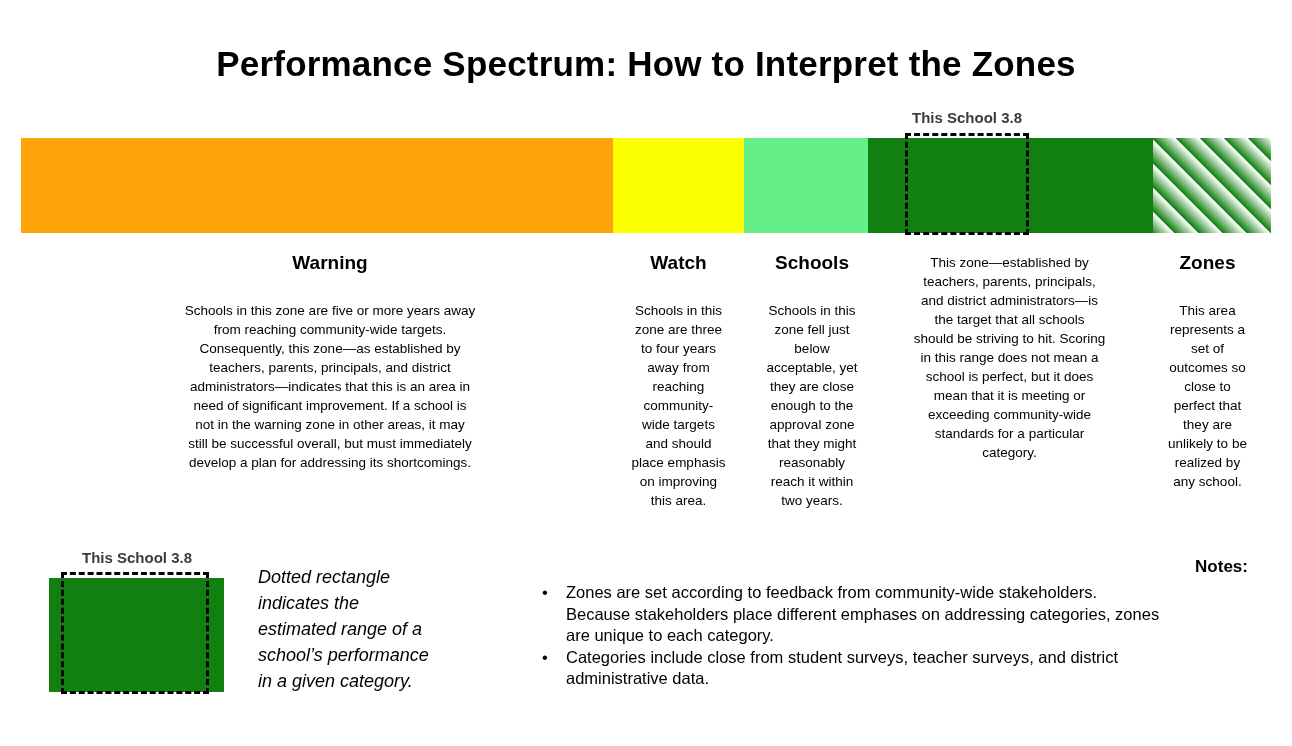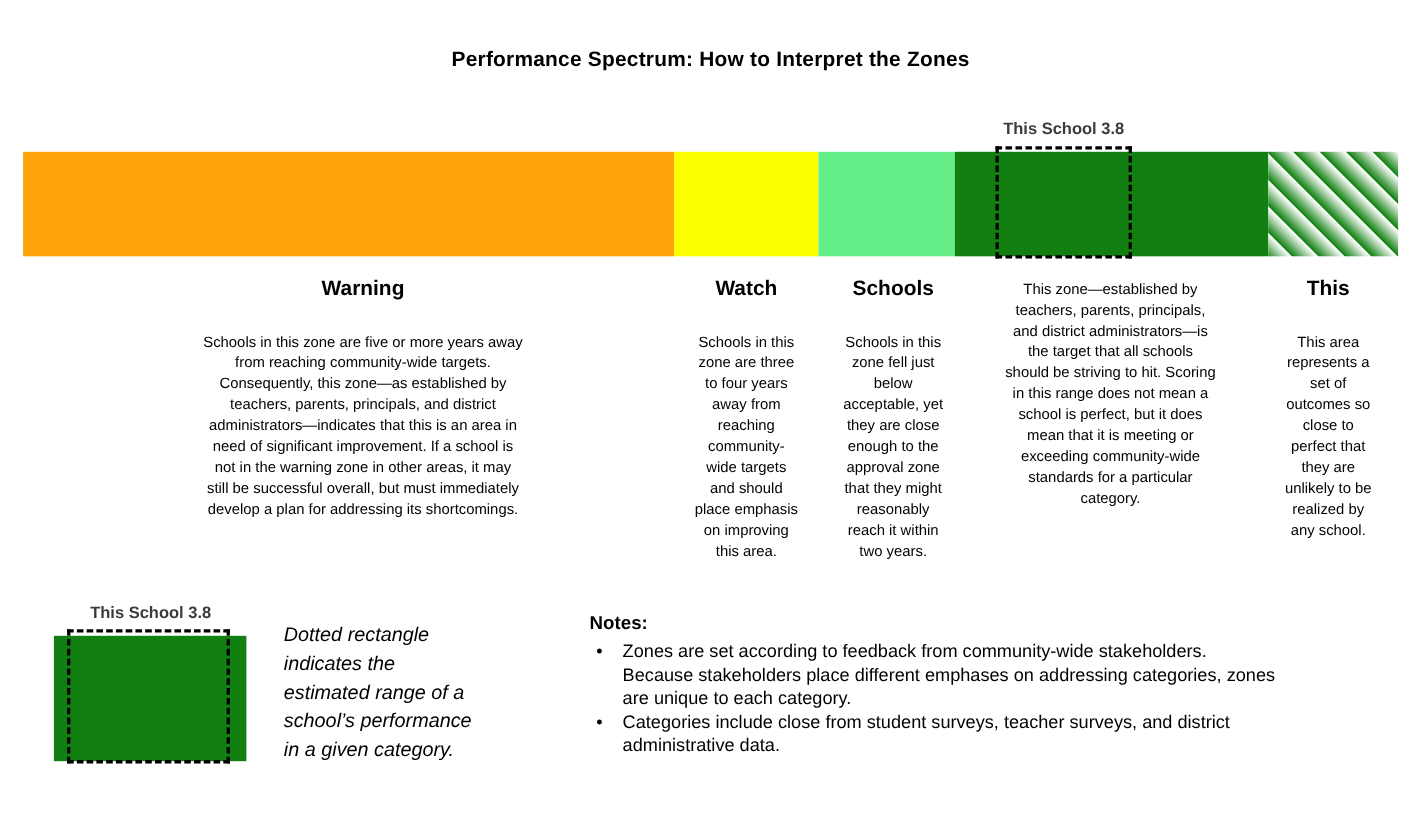--- a/index.html
+++ b/index.html
@@ -8,21 +8,21 @@
     position: relative;
     background: #ffffff;
     font-family: "Liberation Sans", "DejaVu Sans", sans-serif;
     color: #000;
     overflow: hidden;
   }
 
   .title {
     position: absolute; top: 44px; left: 0; width: 1292px;
     text-align: center;
-    font-size: 19px; font-weight: 700; letter-spacing: 0.2px;
+    font-size: 35px; font-weight: 700; letter-spacing: 0.2px;
   }
 
   
   .bar {
     position: absolute; left: 21px; top: 138px;
     width: 1250px; height: 95px;
     display: flex;
   }
   .seg { height: 95px; flex: none; }
   .seg-warning  { width: 592px; }
@@ -70,21 +70,21 @@
     font-size: 15px; font-weight: 700; color: #3b3b3b;
   }
   .legend-caption {
     position: absolute; left: 258px; top: 564px; width: 222px;
     font-style: italic; font-size: 18px; line-height: 26px;
     white-space: pre-line;
   }
 
   
   .notes { position: absolute; left: 536px; top: 556px; width: 712px; }
-  .notes-heading { font-size: 17px; font-weight: 700; line-height: 22px; margin: 0 0 4px 0; }
+  .notes-heading { font-size: 17px; font-weight: 700; line-height: 22px; margin: 0 0 4px 0; text-align: right; }
   .note-item { display: flex; font-size: 16.5px; line-height: 21.5px; }
   .note-bullet { flex: none; width: 24px; text-align: left; padding-left: 6px; }
   .note-text { white-space: pre-line; }
 </style>
 </head>
 <body>
 
 <div class="title">Performance Spectrum: How to Interpret the Zones</div>
 
 <div class="bar">
@@ -145,21 +145,21 @@
 the target that all schools
 should be striving to hit. Scoring
 in this range does not mean a
 school is perfect, but it does
 mean that it is meeting or
 exceeding community-wide
 standards for a particular
 category.</div>
 </div>
 <div class="zone-col" id="col-ideal">
-  <div class="zone-label">This</div>
+  <div class="zone-label">Zones</div>
   <div class="zone-desc">This area
 represents a
 set of
 outcomes so
 close to
 perfect that
 they are
 unlikely to be
 realized by
 any school.</div>

